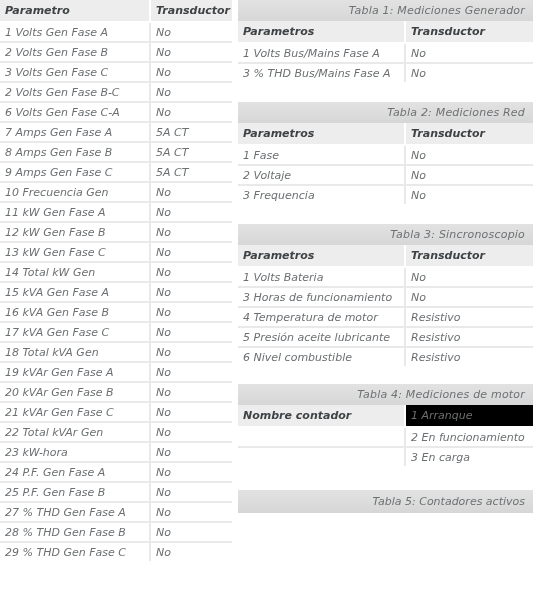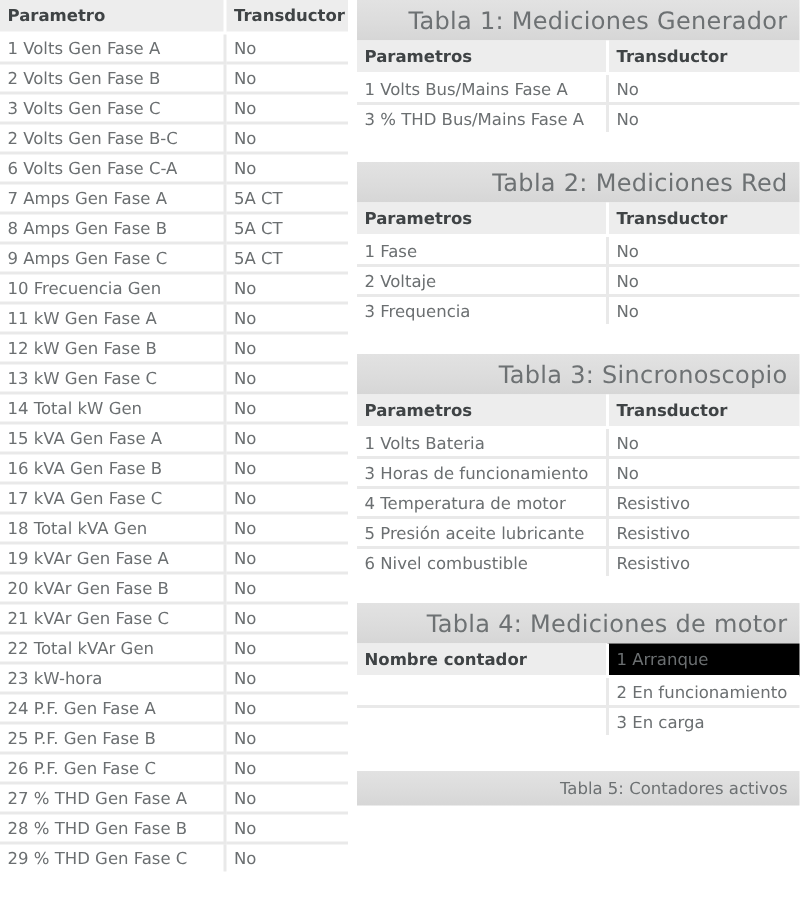--- a/index.html
+++ b/index.html
@@ -12,20 +12,21 @@
     height: 599px;
     font-family: "DejaVu Sans", sans-serif;
     font-size: 11px;
     color: #55595c;
     overflow: hidden;
   }
   .page {
     position: relative;
     width: 533px;
     height: 599px;
+    font-style: italic;
   }
   .col-left {
     position: absolute;
     left: 0;
     top: 0;
     width: 232px;
   }
   .col-right {
     position: absolute;
     left: 238px;
@@ -34,21 +35,21 @@
   }
 
   table.grid {
     width: 100%;
     border-collapse: collapse;
     table-layout: fixed;
   }
   table.grid caption {
     caption-side: top;
     text-align: right;
-    font-size: 16px;
+    font-size: 11px;
     color: #6d7173;
     background: linear-gradient(to bottom, #e2e2e2 0%, #dcdcdc 55%, #d6d6d6 100%);
     padding: 4px 8px 4px 6px;
     letter-spacing: 0.2px;
   }
   table.grid th {
     text-align: left;
     font-weight: bold;
     font-size: 11px;
     color: #3f4345;
@@ -209,24 +210,20 @@
           </tr>
         <tr>
             <td class="cell-gap">24 P.F. Gen Fase A</td>
             <td>No</td>
           </tr>
         <tr>
             <td class="cell-gap">25 P.F. Gen Fase B</td>
             <td>No</td>
           </tr>
         <tr>
-            <td class="cell-gap">26 P.F. Gen Fase C</td>
-            <td>No</td>
-          </tr>
-        <tr>
             <td class="cell-gap">27 % THD Gen Fase A</td>
             <td>No</td>
           </tr>
         <tr>
             <td class="cell-gap">28 % THD Gen Fase B</td>
             <td>No</td>
           </tr>
         <tr>
             <td class="cell-gap">29 % THD Gen Fase C</td>
             <td>No</td>

